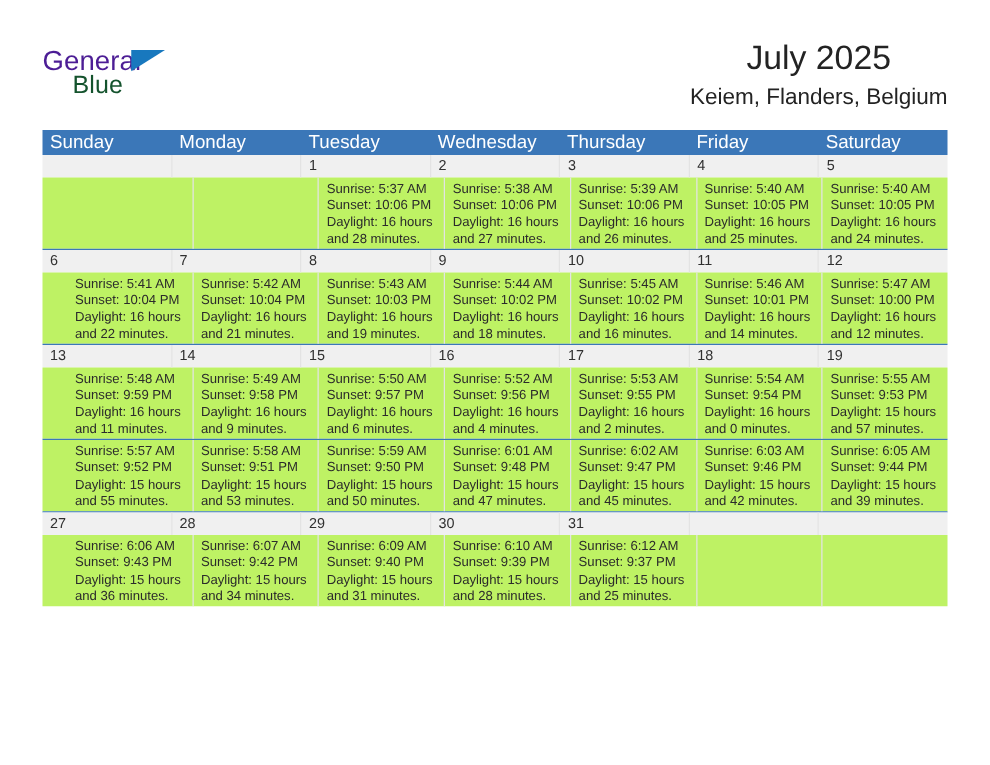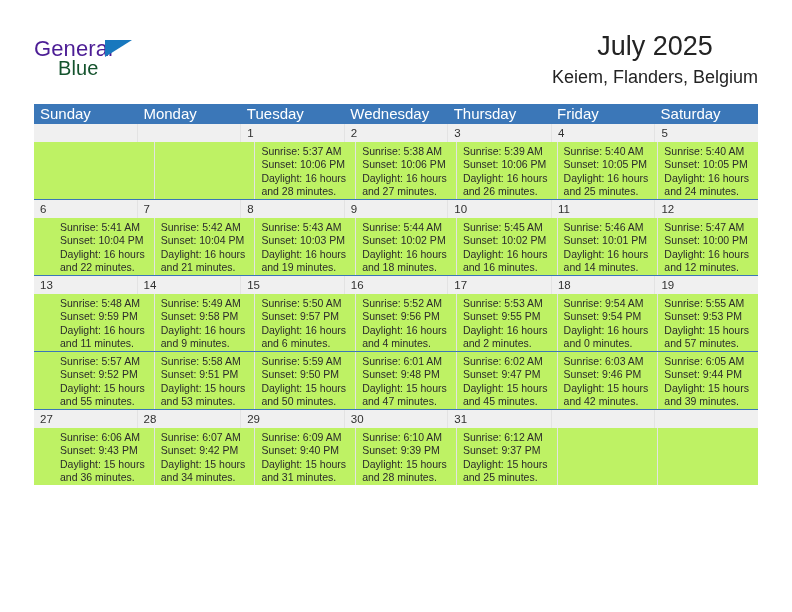--- a/index.html
+++ b/index.html
@@ -328,21 +328,21 @@
               <div class="evt">Daylight: 16 hours</div>
               <div class="evt">and 4 minutes.</div>
             </div>
             <div class="daycell">
               <div class="evt">Sunrise: 5:53 AM</div>
               <div class="evt">Sunset: 9:55 PM</div>
               <div class="evt">Daylight: 16 hours</div>
               <div class="evt">and 2 minutes.</div>
             </div>
             <div class="daycell">
-              <div class="evt">Sunrise: 9:54 AM</div>
+              <div class="evt">Sunrise: 5:54 AM</div>
               <div class="evt">Sunset: 9:54 PM</div>
               <div class="evt">Daylight: 16 hours</div>
               <div class="evt">and 0 minutes.</div>
             </div>
             <div class="daycell">
               <div class="evt">Sunrise: 5:55 AM</div>
               <div class="evt">Sunset: 9:53 PM</div>
               <div class="evt">Daylight: 15 hours</div>
               <div class="evt">and 57 minutes.</div>
             </div>

